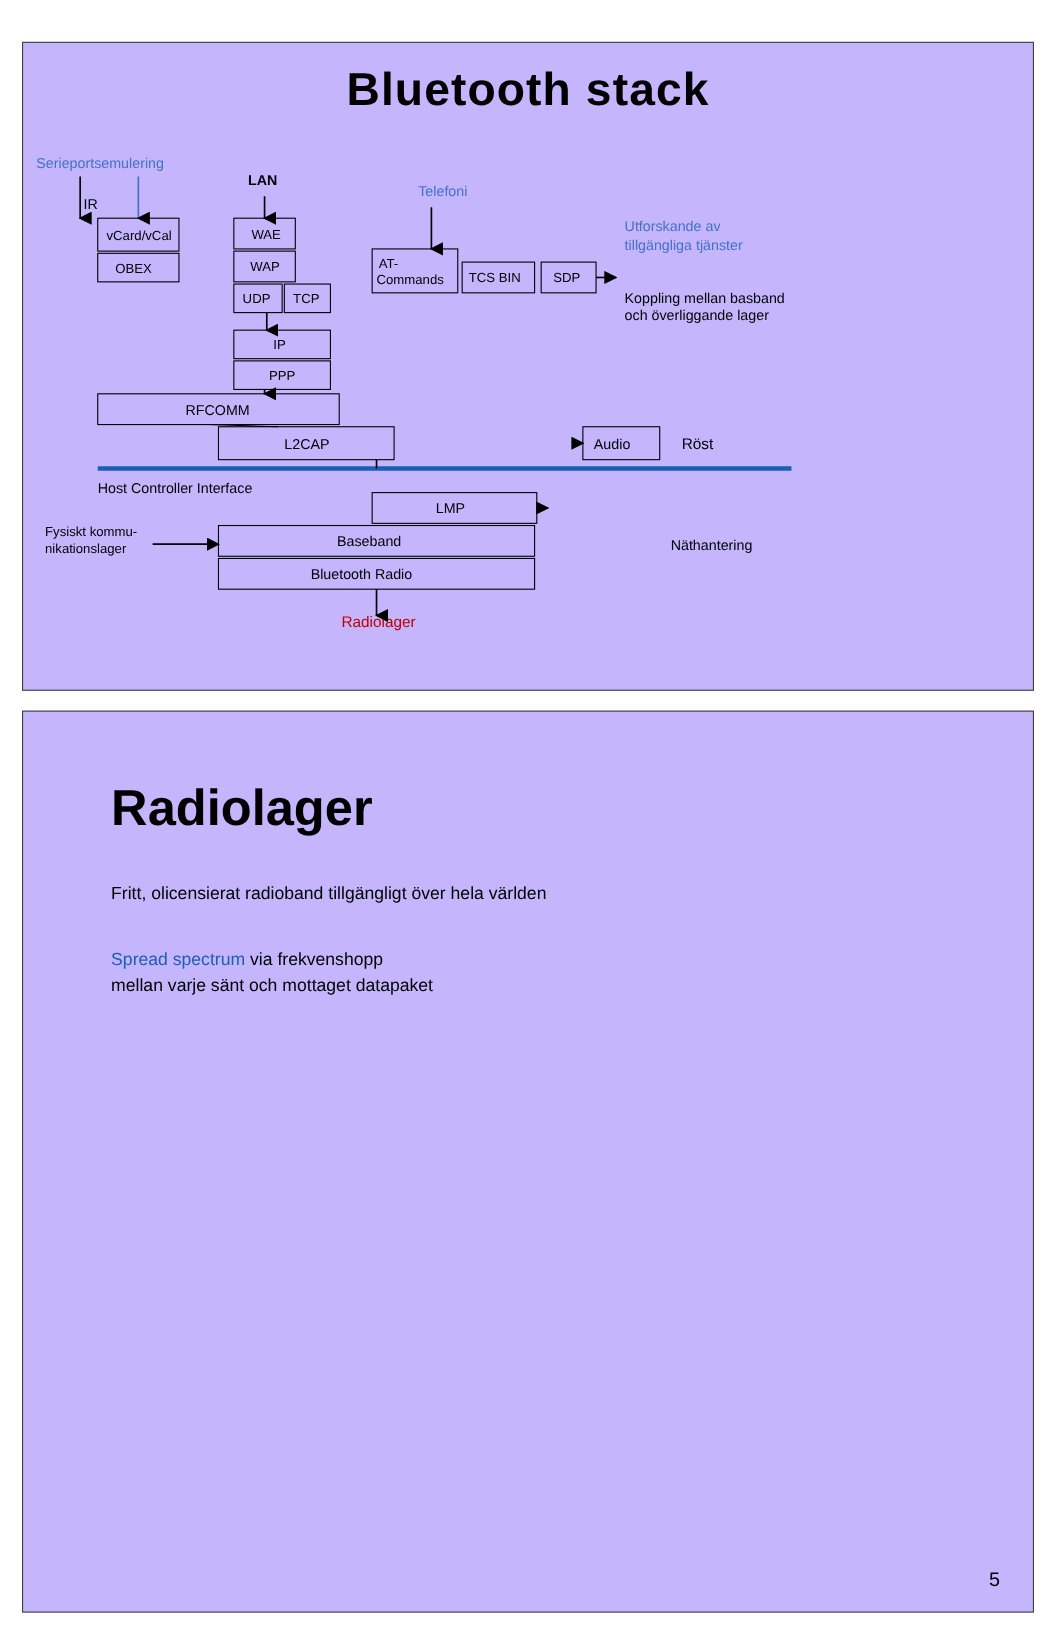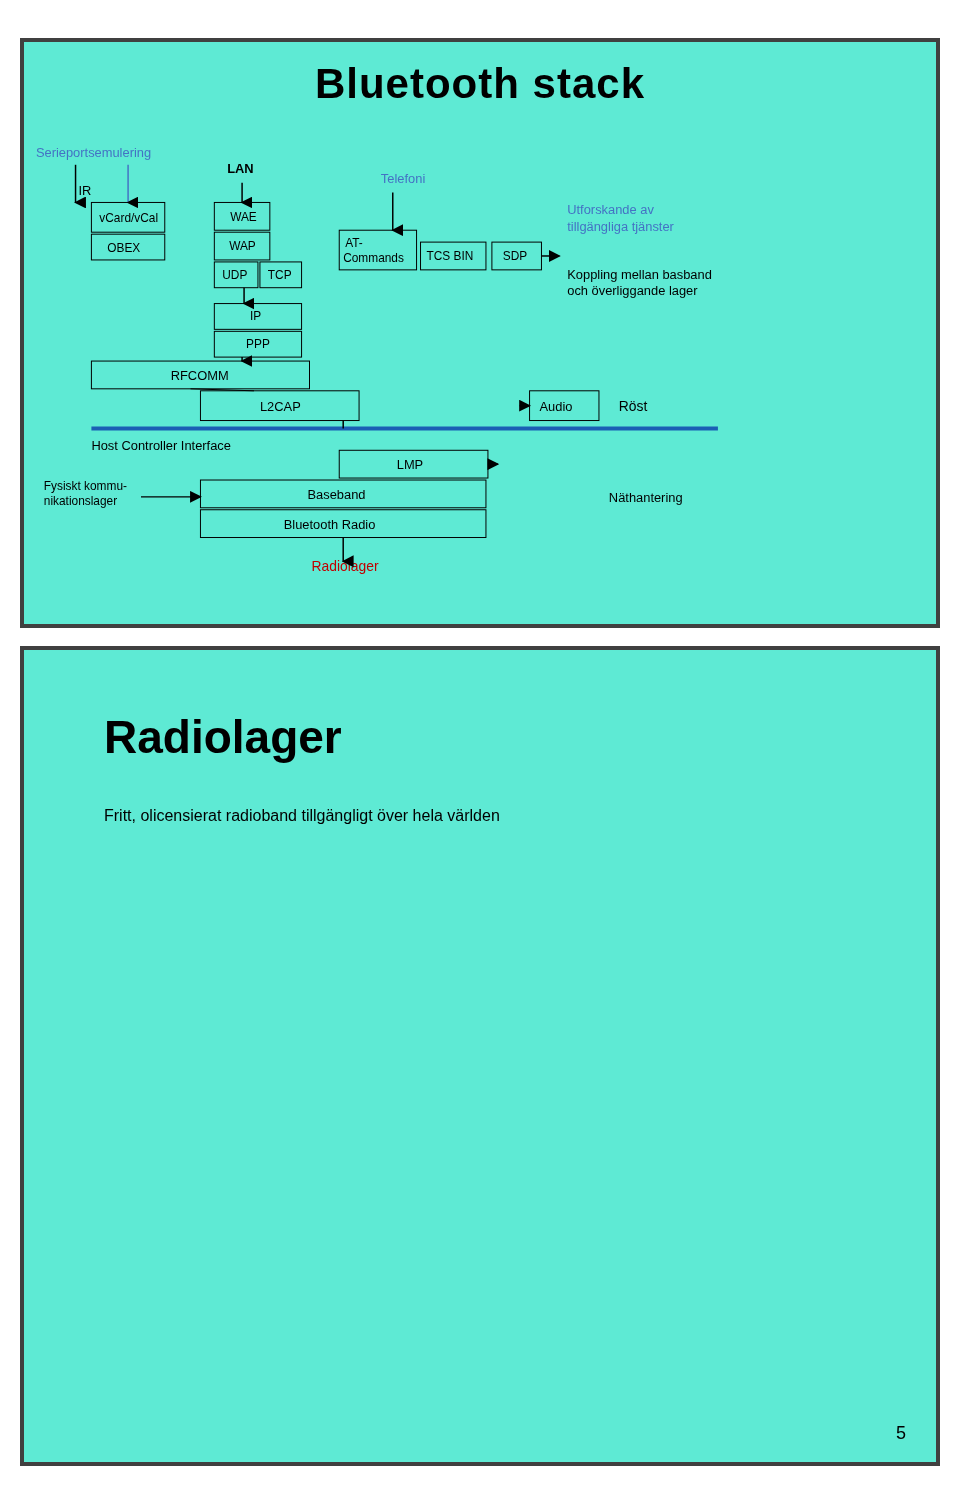--- a/index.html
+++ b/index.html
@@ -14,23 +14,23 @@
     .page {
       width: 960px;
       min-height: 1501px;
       background: #fff;
       padding: 20px;
       position: relative;
     }
 
     
     .slide {
-      border: 4px solid #404040;
+      border: 1px solid #404040;
       margin: 18px auto;
-      background: #5eead4;
+      background: #c4b5fd;
       position: relative;
       overflow: hidden;
     }
 
     .slide1 {
       width: 920px;
       height: 590px;
     }
 
     .slide2 {
@@ -229,17 +229,20 @@
       </svg>
     </div>
   </div>
 
   <div class="slide slide2">
     <div class="slide2-title">Radiolager</div>
     <div class="slide2-body">
       <div class="slide2-para">
         <span>Fritt, olicensierat radioband tillgängligt över hela världen</span>
       </div>
+      <div class="slide2-para">
+        <span class="highlight-blue">Spread spectrum</span><span> via frekvenshopp<br>mellan varje sänt och mottaget datapaket</span>
+      </div>
     </div>
     <div class="page-number">5</div>
   </div>
 
 </div>
 
 </body></html>

